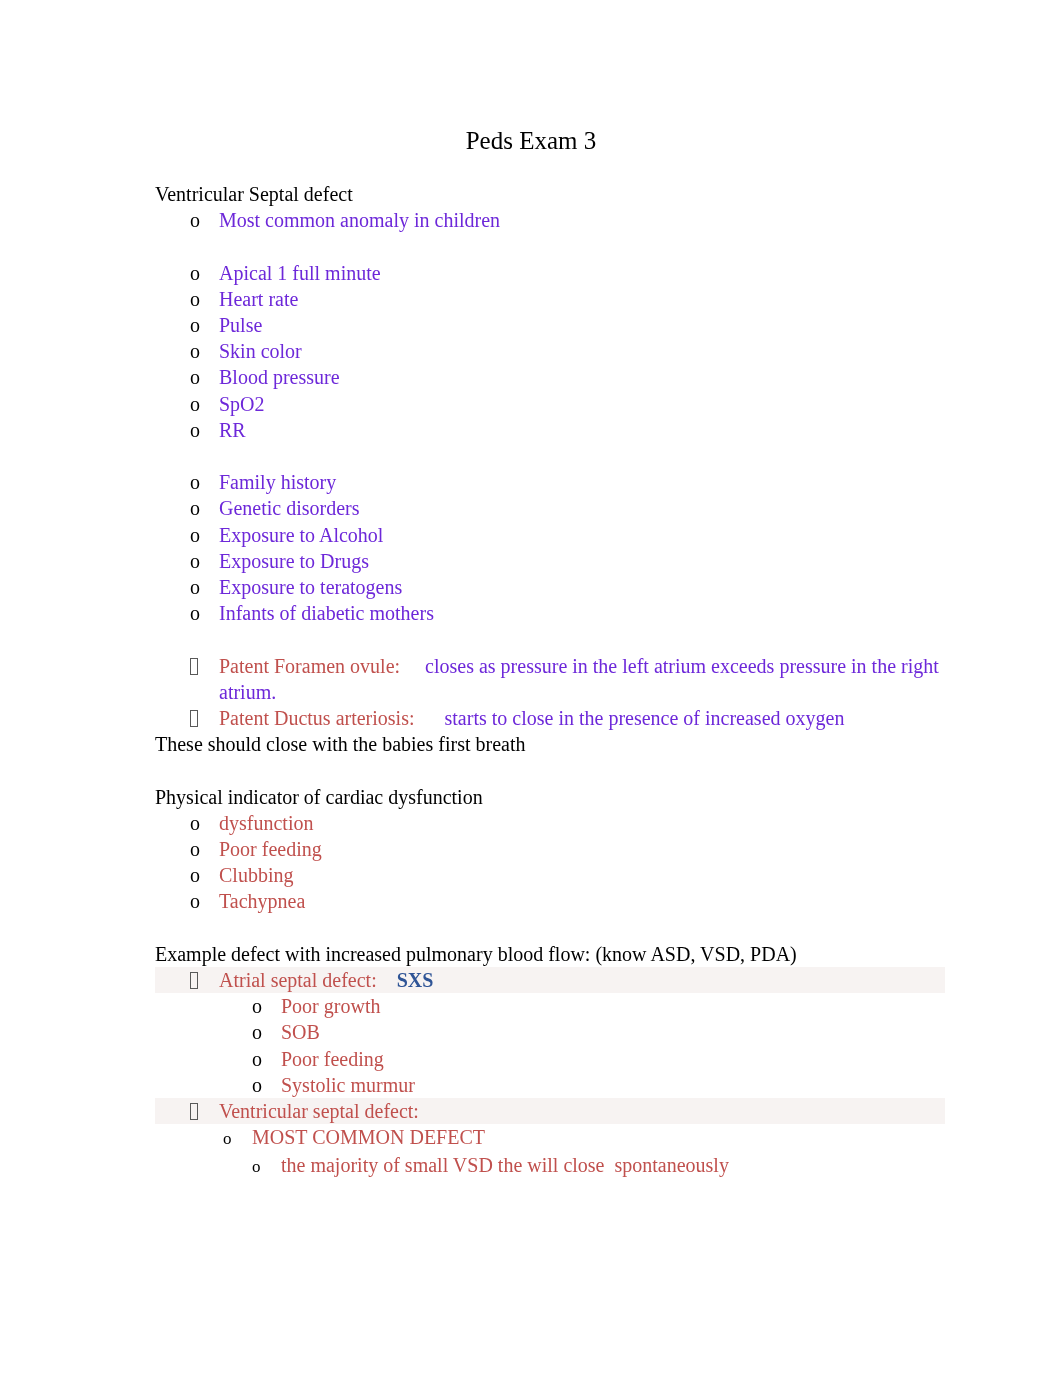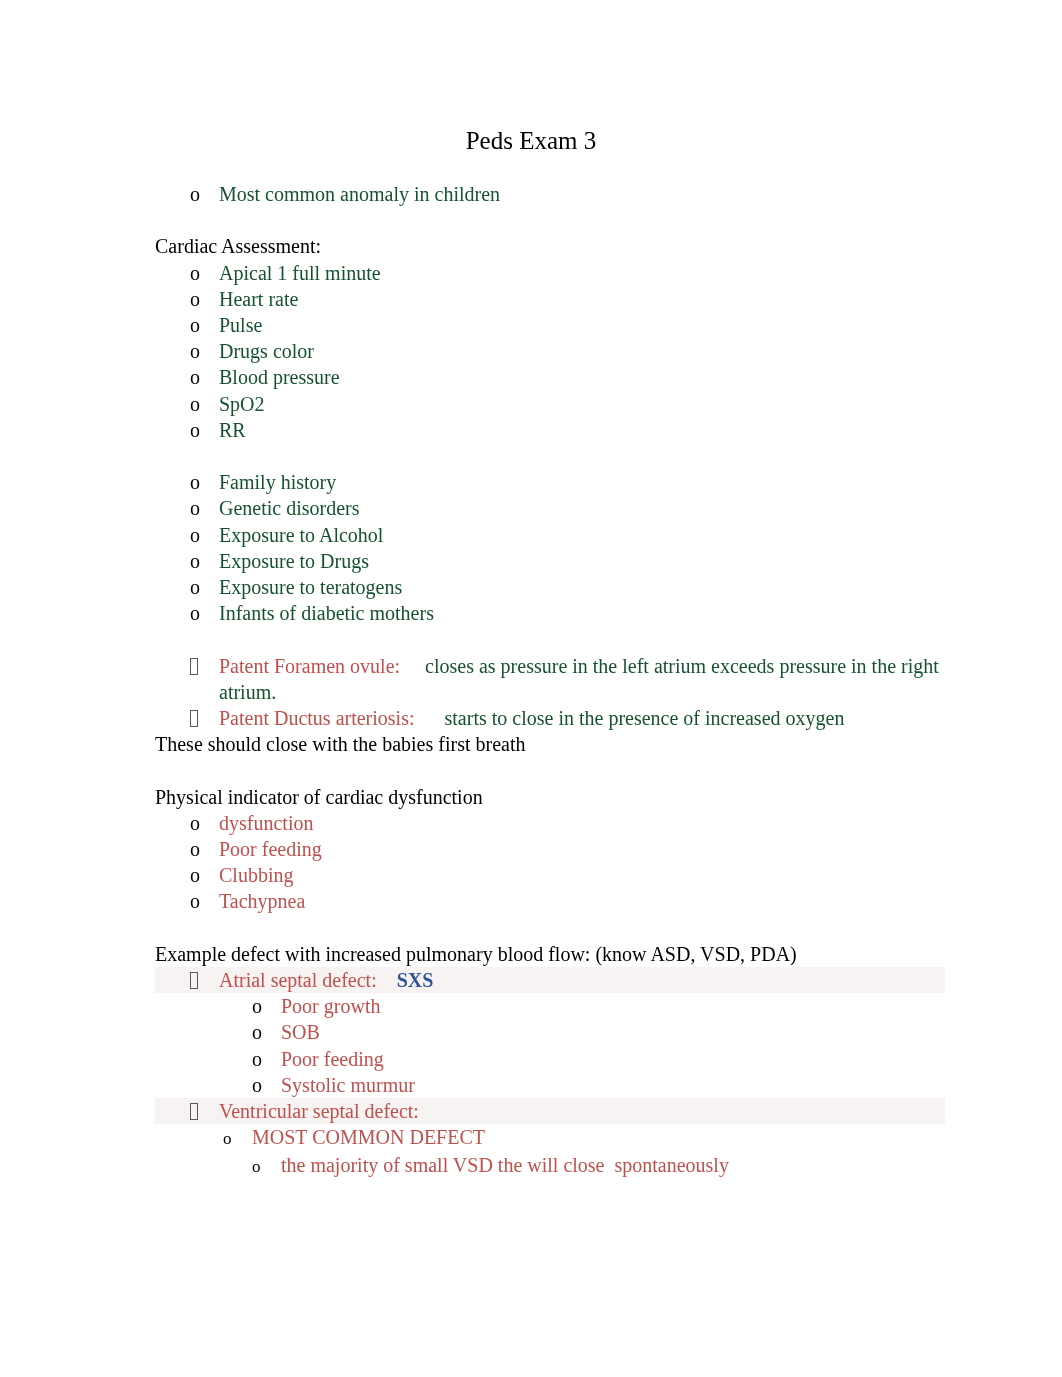--- a/index.html
+++ b/index.html
@@ -84,57 +84,57 @@
     border: 1.4px solid #595959;
     box-sizing: border-box;
     vertical-align: -2px;
   }
   .btext {
     flex: 1 1 auto;
     white-space: pre-wrap;
   }
   .red { color: #C0504D; }
   .blue { color: #2F5496; font-weight: bold; }
-  .blk { color: #14532d; }
+  .blk { color: #6d28d9; }
   .tint {
     background: #f7f3f2;
   }
 </style>
 </head>
 <body>
 
 <div class="page">
 
   <h1 class="doc-title">Peds Exam 3</h1>
 
   <div class="body-block">
 
+    <div class="line lvl0">Ventricular Septal defect</div>
     <div class="line lvl1 bullet-row">
       <span class="bullet-o">o</span>
       <span class="btext blk">Most common anomaly in children</span>
     </div>
 
     <div class="spacer"></div>
 
-    <div class="line lvl0">Cardiac Assessment:</div>
     <div class="line lvl1 bullet-row">
       <span class="bullet-o">o</span>
       <span class="btext blk">Apical 1 full minute</span>
     </div>
     <div class="line lvl1 bullet-row">
       <span class="bullet-o">o</span>
       <span class="btext blk">Heart rate</span>
     </div>
     <div class="line lvl1 bullet-row">
       <span class="bullet-o">o</span>
       <span class="btext blk">Pulse</span>
     </div>
     <div class="line lvl1 bullet-row">
       <span class="bullet-o">o</span>
-      <span class="btext blk">Drugs color</span>
+      <span class="btext blk">Skin color</span>
     </div>
     <div class="line lvl1 bullet-row">
       <span class="bullet-o">o</span>
       <span class="btext blk">Blood pressure</span>
     </div>
     <div class="line lvl1 bullet-row">
       <span class="bullet-o">o</span>
       <span class="btext blk">SpO2</span>
     </div>
     <div class="line lvl1 bullet-row">

